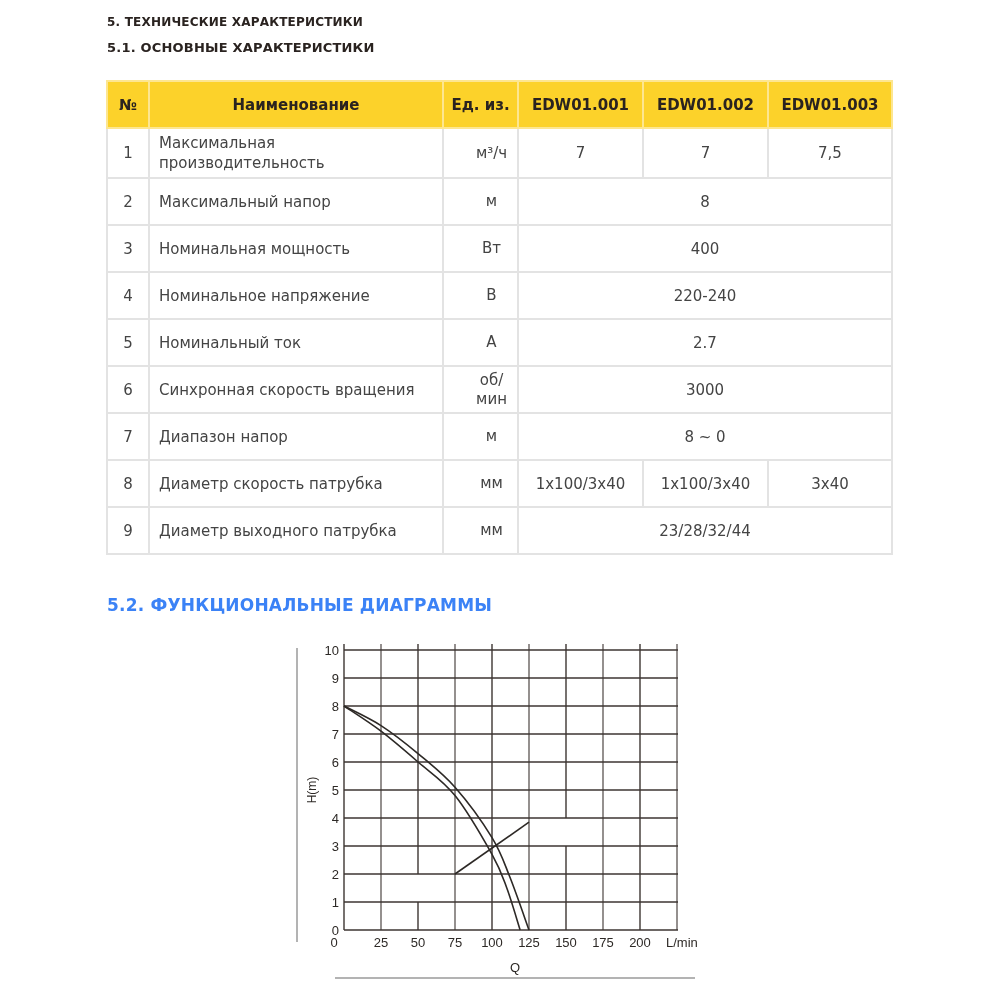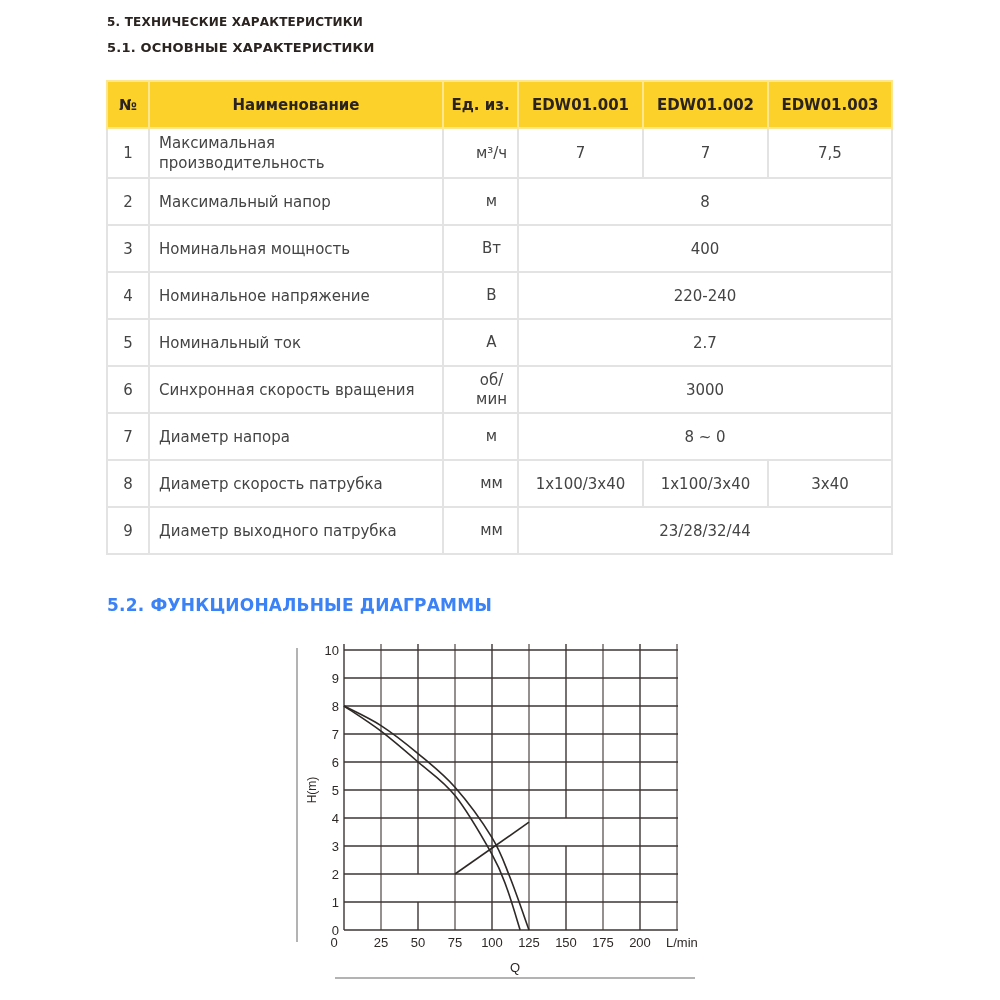--- a/index.html
+++ b/index.html
@@ -83,21 +83,21 @@
       <td colspan="3">2.7</td>
     </tr>
     <tr>
       <td>6</td>
       <td class="name">Синхронная скорость вращения</td>
       <td class="unit">об/ мин</td>
       <td colspan="3">3000</td>
     </tr>
     <tr>
       <td>7</td>
-      <td class="name">Диаметр напора</td>
+      <td class="name">Диапазон напор</td>
       <td class="unit">м</td>
       <td colspan="3">8 ~ 0</td>
     </tr>
     <tr>
       <td>8</td>
       <td class="name">Диаметр скорость патрубка</td>
       <td class="unit">мм</td>
       <td>1x100/3x40</td>
       <td>1x100/3x40</td>
       <td>3x40</td>

